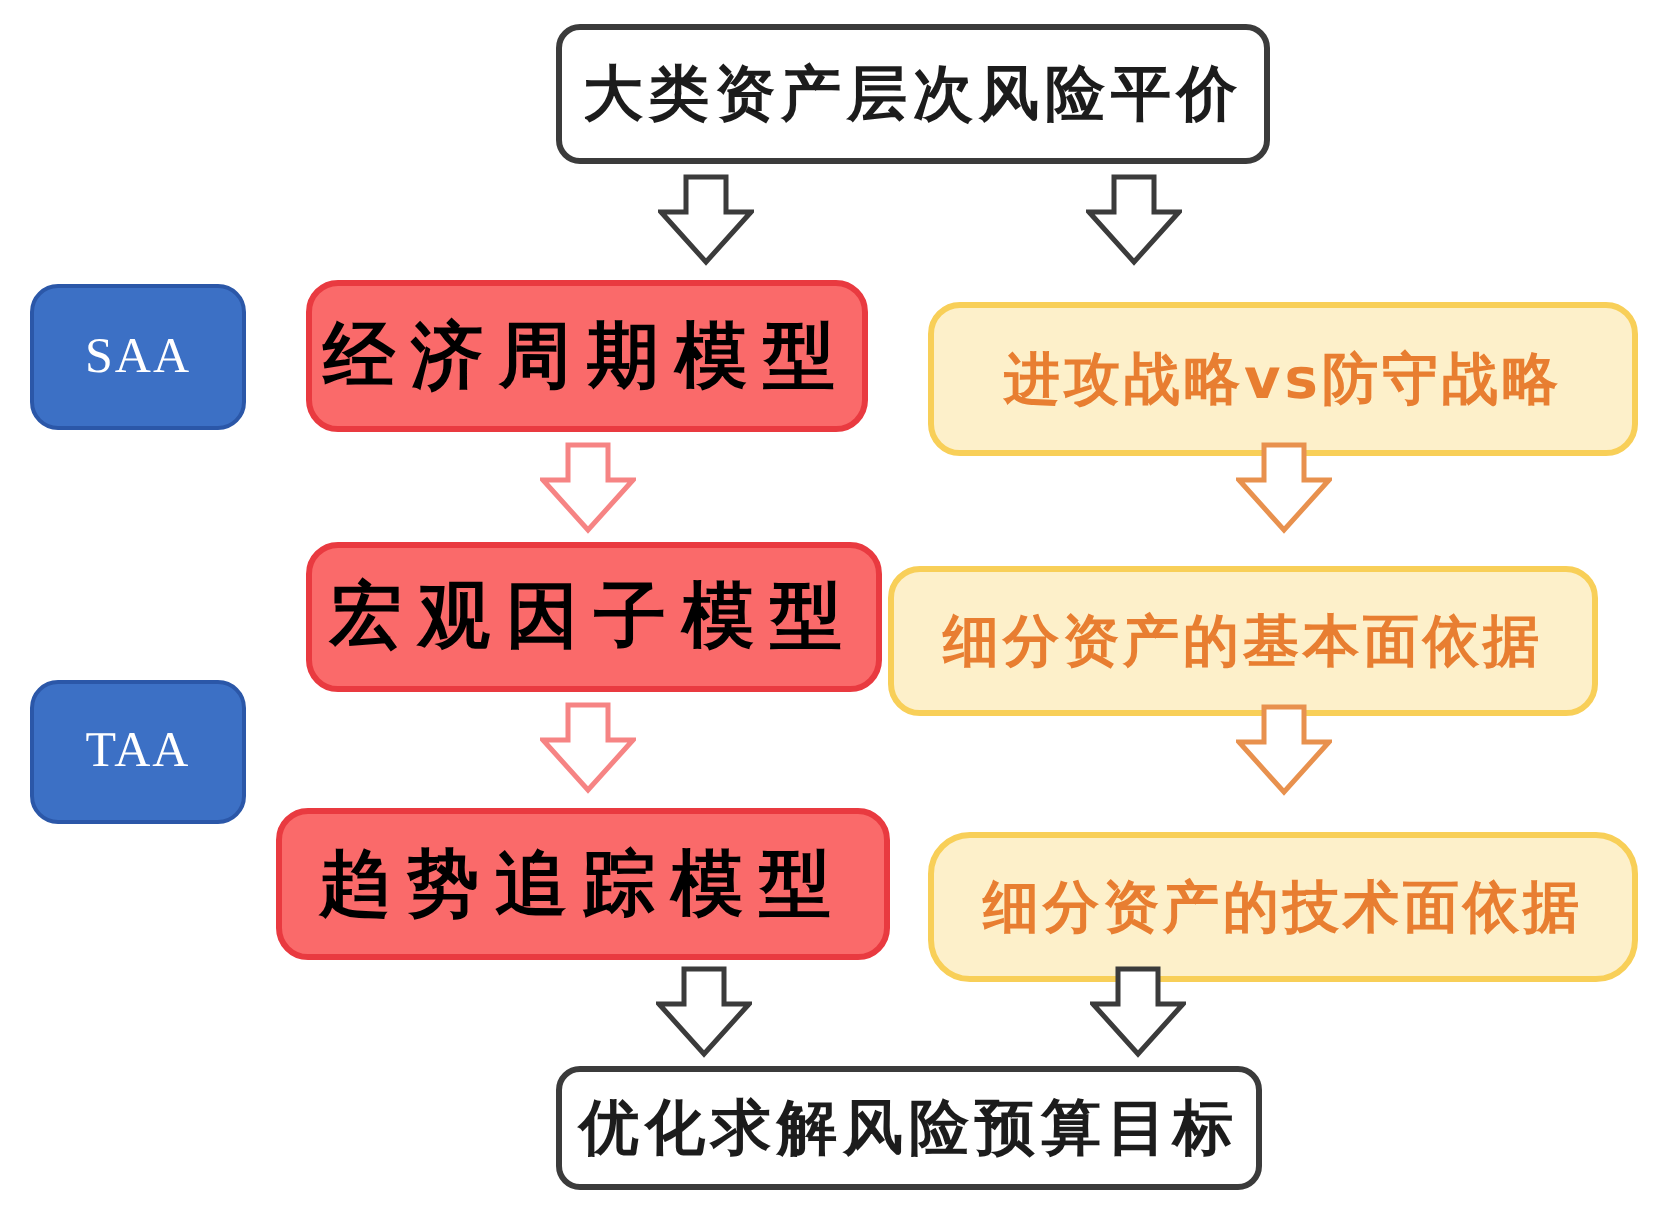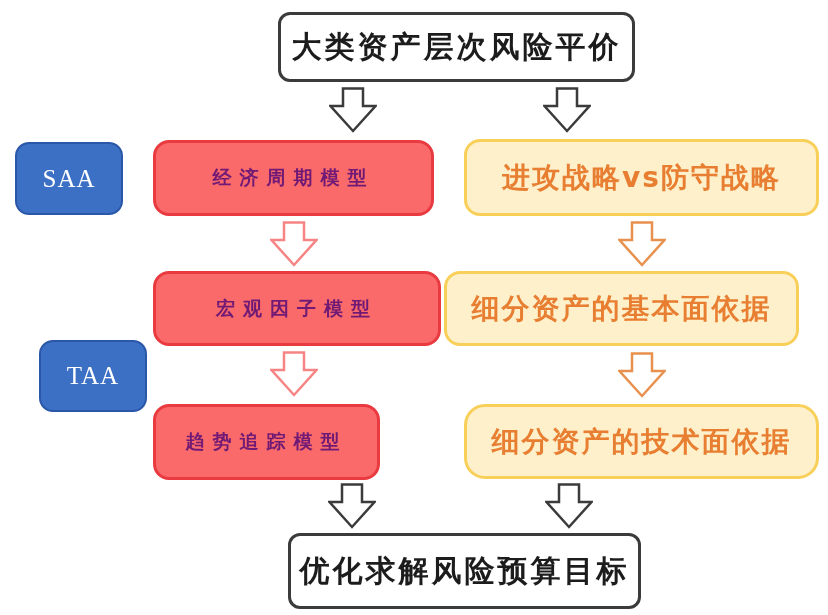--- a/index.html
+++ b/index.html
@@ -26,33 +26,34 @@
     border-radius: 12px;
     color: #1c1c1c;
     font-weight: bold;
     font-size: 30px;
     letter-spacing: 3px;
   }
   .red-box {
     background: #fa6a6a;
     border: 3px solid #e93a40;
     border-radius: 16px;
-    color: #701a75;
+    color: #000000;
     font-weight: bold;
-    font-size: 19px;
+    font-size: 36px;
     letter-spacing: 8px;
   }
   .yellow-box {
     background: #fdf0ca;
     border: 3px solid #f8cf58;
     border-radius: 16px;
     color: #e87e31;
     font-weight: bold;
     font-size: 28px;
     letter-spacing: 2px;
+    margin-top: 12px;
   }
   .blue-box {
     background: #3c70c5;
     border: 2px solid #2b57a8;
     border-radius: 14px;
     color: #ffffff;
     font-family: "Liberation Serif", serif;
     font-size: 25px;
     letter-spacing: 1px;
   }
@@ -92,42 +93,42 @@
     <polygon points="14,1.5 34,1.5 34,19 46.5,19 24,44 1.5,19 14,19" fill="#ffffff" stroke="#e8914e" stroke-width="2.5"></polygon>
   </svg>
 
   <div class="box red-box" style="left:153px; top:271px; width:288px; height:75px;">
     <span>宏观因子模型</span>
   </div>
   <div class="box yellow-box" style="left:444px; top:271px; width:355px; height:75px;">
     <span>细分资产的基本面依据</span>
   </div>
 
-  <div class="box blue-box" style="left:15px; top:340px; width:108px; height:72px;margin-left:24px;">
+  <div class="box blue-box" style="left:15px; top:340px; width:108px; height:72px;">
     <span>TAA</span>
   </div>
 
   <svg class="arrow" style="left:270px; top:351px;" viewBox="0 0 48 46">
     <polygon points="14,1.5 34,1.5 34,19 46.5,19 24,44 1.5,19 14,19" fill="#ffffff" stroke="#f68484" stroke-width="2.5"></polygon>
   </svg>
   <svg class="arrow" style="left:618px; top:352px;" viewBox="0 0 48 46">
     <polygon points="14,1.5 34,1.5 34,19 46.5,19 24,44 1.5,19 14,19" fill="#ffffff" stroke="#e8914e" stroke-width="2.5"></polygon>
   </svg>
 
-  <div class="box red-box" style="left:153px; top:404px; width:227px; height:76px;">
+  <div class="box red-box" style="left:138px; top:404px; width:307px; height:76px;">
     <span>趋势追踪模型</span>
   </div>
   <div class="box yellow-box" style="left:464px; top:404px; width:355px; height:75px;border-radius:21px;">
     <span>细分资产的技术面依据</span>
   </div>
 
   <svg class="arrow" style="left:328px; top:483px;" viewBox="0 0 48 46">
     <polygon points="14,1.5 34,1.5 34,19 46.5,19 24,44 1.5,19 14,19" fill="#ffffff" stroke="#3b3b3b" stroke-width="2.5"></polygon>
   </svg>
   <svg class="arrow" style="left:545px; top:483px;" viewBox="0 0 48 46">
     <polygon points="14,1.5 34,1.5 34,19 46.5,19 24,44 1.5,19 14,19" fill="#ffffff" stroke="#3b3b3b" stroke-width="2.5"></polygon>
   </svg>
 
-  <div class="box outline-box" style="left:288px; top:533px; width:353px; height:76px;">
+  <div class="box outline-box" style="left:278px; top:533px; width:353px; height:62px;">
     <span>优化求解风险预算目标</span>
   </div>
 
 </div>
 
 </body></html>

